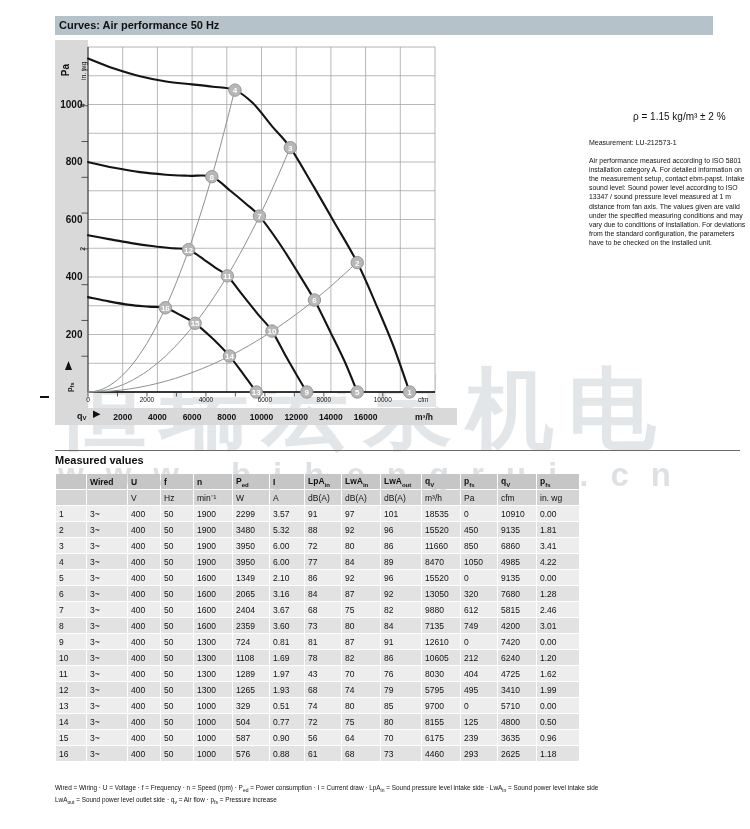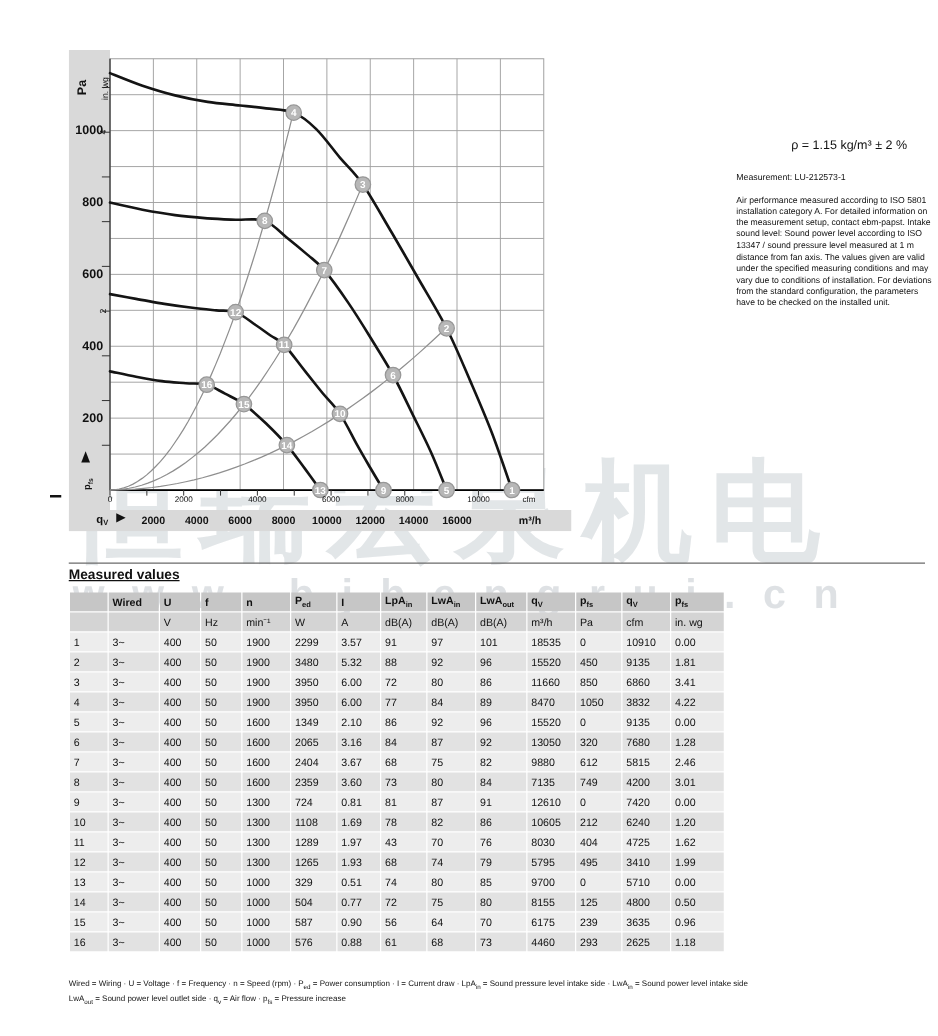--- a/index.html
+++ b/index.html
@@ -9,40 +9,41 @@
   .wm1{left:58px;top:350px;width:690px;font-size:88px;letter-spacing:14px;color:#ccd2d6;opacity:.55;}
   .wm2{left:58px;top:456px;width:690px;font-size:33px;letter-spacing:22px;color:#d4d8dc;opacity:.75;}
   .section-bar{position:absolute;left:55px;top:16px;width:658px;height:19px;line-height:19px;
         background:#b6c2ca;font-size:11px;font-weight:bold;padding-left:4px;box-sizing:border-box;}
   .chart-wrap{position:absolute;left:55px;top:40px;width:410px;height:385px;}
   .rho{position:absolute;left:589px;top:111px;font-size:10px;margin-left:44px;}
   .meas{position:absolute;left:589px;top:139px;font-size:7px;}
   .note{position:absolute;left:589px;top:156px;width:160px;font-size:6.9px;line-height:1.32;}
   .crop-mark{position:absolute;left:40px;top:396px;width:9px;height:2px;background:#111;}
   .rule{position:absolute;left:55px;top:450px;width:685px;height:1px;background:#6b6b6b;}
-  .mv-title{position:absolute;left:55px;top:454px;font-size:11px;font-weight:bold;text-decoration:underline;}
+  .mv-title{position:absolute;left:55px;top:454px;font-size:11px;font-weight:bold;}
   #mv-table{position:absolute;left:55px;top:473px;border-collapse:separate;border-spacing:1px;
         font-size:8.5px;table-layout:fixed;}
   #mv-table th,#mv-table td{padding:1px 3px;text-align:left;height:13px;white-space:nowrap;
         overflow:hidden;font-weight:normal;}
   #mv-table thead tr.names th{background:#c6c6c6;font-weight:bold;}
   #mv-table thead tr.units td{background:#d4d4d4;}
   #mv-table tbody tr.odd td{background:#ededed;}
   #mv-table tbody tr.even td{background:#e2e2e2;}
   #mv-table sub{font-size:6px;}
   .footnote{position:absolute;left:55px;top:783px;width:690px;font-size:6.4px;line-height:1.55;}
   .footnote sub{font-size:5px;}
 </style>
 </head>
 <body>
 
 <div class="page">
   <div class="wm wm1">恒瑞宏泉机电</div>
   <div class="wm wm2">www.bjhengrui.cn</div>
 
+  <div class="section-bar">Curves: Air performance 50 Hz</div>
 
   <div class="chart-wrap">
     <svg id="chart-svg" width="410" height="385" viewBox="0 0 410 385">
         <rect x="0" y="0" width="33" height="385" fill="#d9d9d9"></rect>
         <rect x="0" y="368" width="402" height="17" fill="#d9d9d9"></rect>
         <rect x="33" y="7" width="347" height="345" fill="#fff"></rect>
         <line x1="67.7" y1="7" x2="67.7" y2="352" stroke="#a0a0a0" stroke-width="0.75"></line>
         <line x1="102.4" y1="7" x2="102.4" y2="352" stroke="#a0a0a0" stroke-width="0.75"></line>
         <line x1="137.1" y1="7" x2="137.1" y2="352" stroke="#a0a0a0" stroke-width="0.75"></line>
         <line x1="171.8" y1="7" x2="171.8" y2="352" stroke="#a0a0a0" stroke-width="0.75"></line>
@@ -272,21 +273,21 @@
           <td>400</td>
           <td>50</td>
           <td>1900</td>
           <td>3950</td>
           <td>6.00</td>
           <td>77</td>
           <td>84</td>
           <td>89</td>
           <td>8470</td>
           <td>1050</td>
-          <td>3832</td>
+          <td>4985</td>
           <td>4.22</td>
         </tr>
         <tr class="odd">
           <td>5</td>
           <td>3~</td>
           <td>400</td>
           <td>50</td>
           <td>1600</td>
           <td>1349</td>
           <td>2.10</td>

